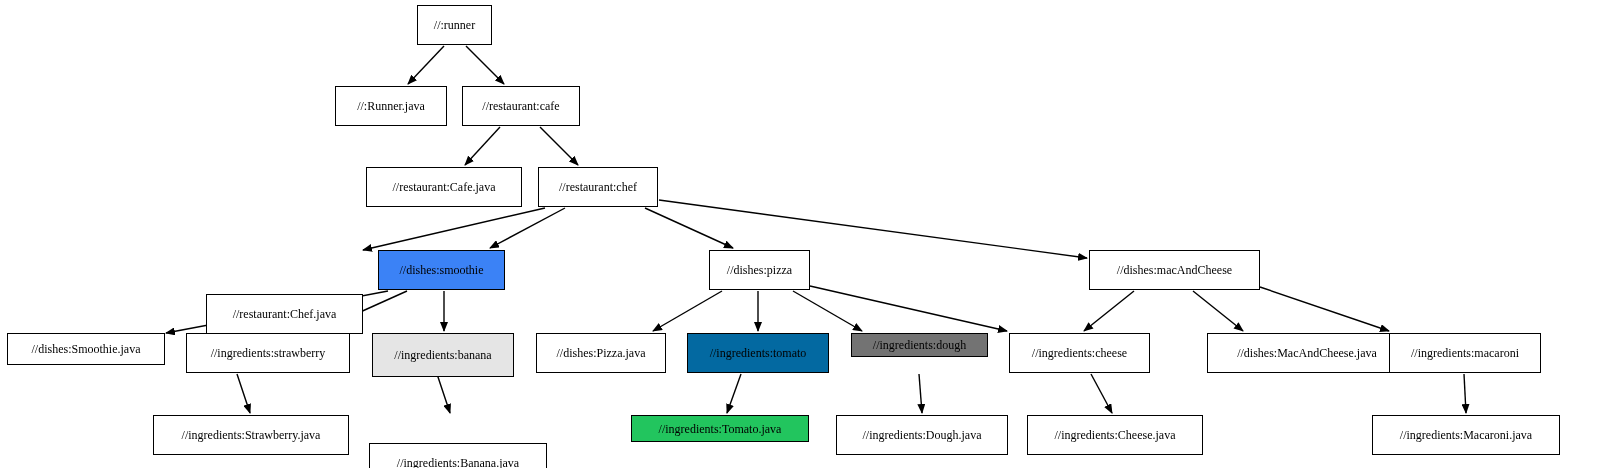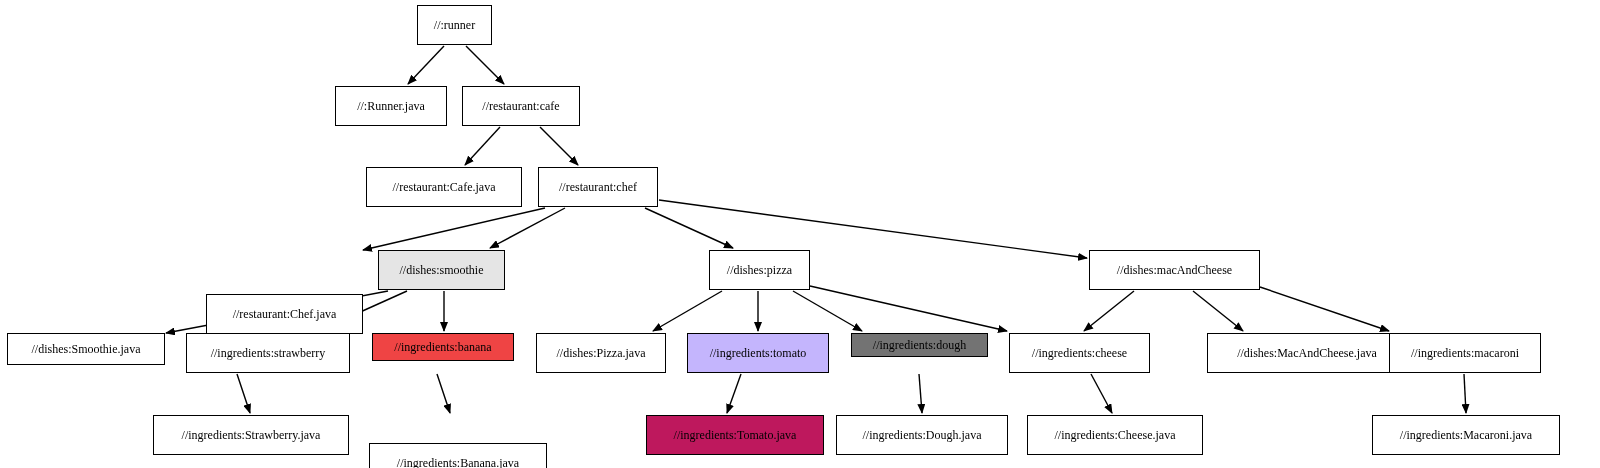--- a/index.html
+++ b/index.html
@@ -94,63 +94,63 @@
       </div>
       <div class="node" style="left: 366px; top: 167px; width: 156px; height: 40px; border-color: rgb(0, 0, 0); background: rgb(255, 255, 255);">
         <span class="node-label">//restaurant:Cafe.java</span>
       </div>
       <div class="node" style="left: 538px; top: 167px; width: 120px; height: 40px; border-color: rgb(0, 0, 0); background: rgb(255, 255, 255);">
         <span class="node-label">//restaurant:chef</span>
       </div>
       <div class="node" style="left: 206px; top: 250px; width: 157px; height: 40px; border-color: rgb(0, 0, 0); background: rgb(255, 255, 255); margin-top: 44px;">
         <span class="node-label">//restaurant:Chef.java</span>
       </div>
-      <div class="node" style="left: 378px; top: 250px; width: 127px; height: 40px; border-color: rgb(0, 0, 0); background: #e5e5e5;">
+      <div class="node" style="left: 378px; top: 250px; width: 127px; height: 40px; border-color: rgb(0, 0, 0); background: #3b82f6;">
         <span class="node-label">//dishes:smoothie</span>
       </div>
       <div class="node" style="left: 709px; top: 250px; width: 101px; height: 40px; border-color: rgb(0, 0, 0); background: rgb(255, 255, 255);">
         <span class="node-label">//dishes:pizza</span>
       </div>
       <div class="node" style="left: 1089px; top: 250px; width: 171px; height: 40px; border-color: rgb(0, 0, 0); background: rgb(255, 255, 255);">
         <span class="node-label">//dishes:macAndCheese</span>
       </div>
       <div class="node" style="left: 7px; top: 333px; width: 158px; height: 32px; border-color: rgb(0, 0, 0); background: rgb(255, 255, 255);">
         <span class="node-label">//dishes:Smoothie.java</span>
       </div>
       <div class="node" style="left: 186px; top: 333px; width: 164px; height: 40px; border-color: rgb(0, 0, 0); background: rgb(255, 255, 255);">
         <span class="node-label">//ingredients:strawberry</span>
       </div>
-      <div class="node" style="left: 372px; top: 333px; width: 142px; height: 28px; border-color: rgb(0, 0, 0); background: #ef4444;">
+      <div class="node" style="left: 372px; top: 333px; width: 142px; height: 44px; border-color: rgb(0, 0, 0); background: #e5e5e5;">
         <span class="node-label">//ingredients:banana</span>
       </div>
       <div class="node" style="left: 536px; top: 333px; width: 130px; height: 40px; border-color: rgb(0, 0, 0); background: rgb(255, 255, 255);">
         <span class="node-label">//dishes:Pizza.java</span>
       </div>
-      <div class="node" style="left: 687px; top: 333px; width: 142px; height: 40px; border-color: rgb(0, 0, 0); background: #c4b5fd;">
+      <div class="node" style="left: 687px; top: 333px; width: 142px; height: 40px; border-color: rgb(0, 0, 0); background: #0369a1;">
         <span class="node-label">//ingredients:tomato</span>
       </div>
       <div class="node" style="left: 851px; top: 333px; width: 137px; height: 24px; border-color: rgb(0, 0, 0); background: #737373;">
         <span class="node-label">//ingredients:dough</span>
       </div>
       <div class="node" style="left: 1009px; top: 333px; width: 141px; height: 40px; border-color: rgb(0, 0, 0); background: rgb(255, 255, 255);">
         <span class="node-label">//ingredients:cheese</span>
       </div>
       <div class="node" style="left: 1171px; top: 333px; width: 200px; height: 40px; border-color: rgb(0, 0, 0); background: rgb(255, 255, 255); margin-left: 36px;">
         <span class="node-label">//dishes:MacAndCheese.java</span>
       </div>
       <div class="node" style="left: 1389px; top: 333px; width: 152px; height: 40px; border-color: rgb(0, 0, 0); background: rgb(255, 255, 255);">
         <span class="node-label">//ingredients:macaroni</span>
       </div>
       <div class="node" style="left: 153px; top: 415px; width: 196px; height: 40px; border-color: rgb(0, 0, 0); background: rgb(255, 255, 255);">
         <span class="node-label">//ingredients:Strawberry.java</span>
       </div>
       <div class="node" style="left: 369px; top: 415px; width: 178px; height: 40px; border-color: rgb(0, 0, 0); background: rgb(255, 255, 255); margin-top: 28px;">
         <span class="node-label">//ingredients:Banana.java</span>
       </div>
-      <div class="node" style="left: 646px; top: 415px; width: 178px; height: 40px; border-color: rgb(0, 0, 0); background: #be185d;">
+      <div class="node" style="left: 631px; top: 415px; width: 178px; height: 27px; border-color: rgb(0, 0, 0); background: #22c55e;">
         <span class="node-label">//ingredients:Tomato.java</span>
       </div>
       <div class="node" style="left: 836px; top: 415px; width: 172px; height: 40px; border-color: rgb(0, 0, 0); background: rgb(255, 255, 255);">
         <span class="node-label">//ingredients:Dough.java</span>
       </div>
       <div class="node" style="left: 1027px; top: 415px; width: 176px; height: 40px; border-color: rgb(0, 0, 0); background: rgb(255, 255, 255);">
         <span class="node-label">//ingredients:Cheese.java</span>
       </div>
       <div class="node" style="left: 1372px; top: 415px; width: 188px; height: 40px; border-color: rgb(0, 0, 0); background: rgb(255, 255, 255);">
         <span class="node-label">//ingredients:Macaroni.java</span>

